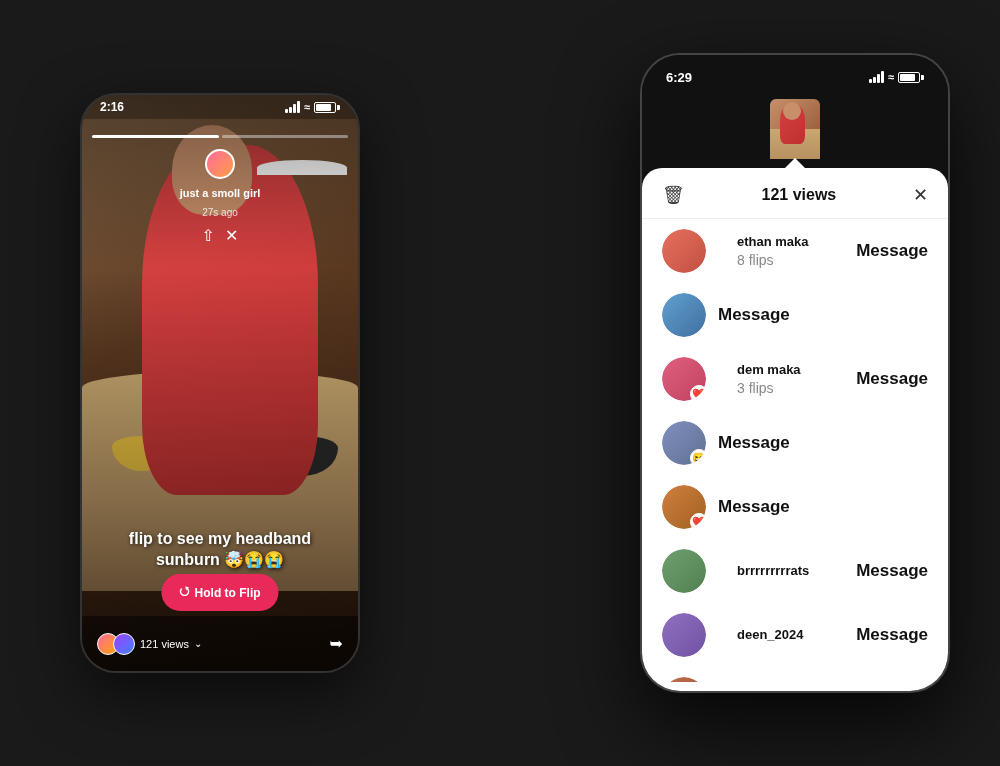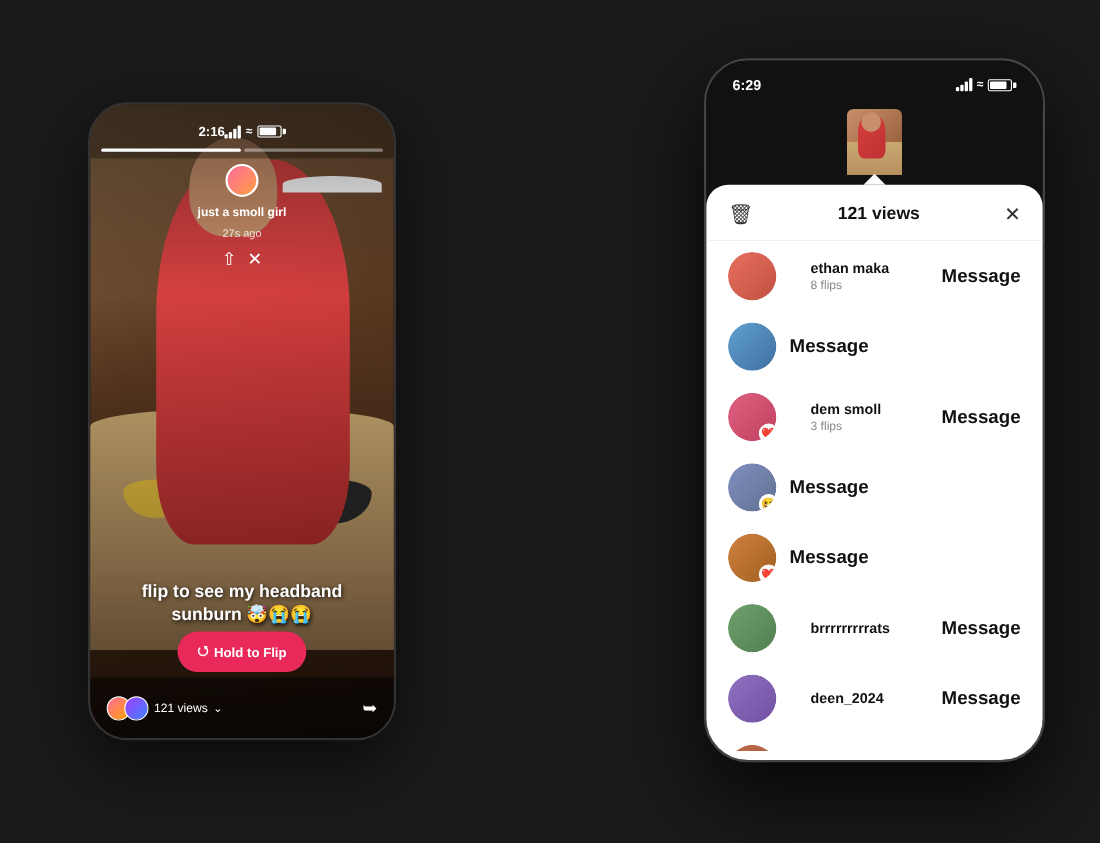--- a/index.html
+++ b/index.html
@@ -32,25 +32,25 @@
       box-shadow: 0 20px 60px rgba(0,0,0,0.6);
       overflow: hidden;
       border: 2px solid #333;
     }
 
     .phone-back-status {
       position: absolute;
       top: 0;
       left: 0;
       right: 0;
-      height: 49px;
+      height: 24px;
       background: rgba(0,0,0,0.3);
       display: flex;
       align-items: center;
-      justify-content: center;
+      justify-content: space-between;
       padding: 8px 18px;
       z-index: 10;
       color: white;
       font-size: 12px;
       font-weight: 600;
     }
 
     .status-icons {
       display: flex;
       gap: 4px;
@@ -422,21 +422,21 @@
     }
 
     .viewer-name {
       font-size: 13px;
       font-weight: 600;
       color: #111;
       line-height: 1.2;
     }
 
     .viewer-sub {
-      font-size: 11px;
+      font-size: 14px;
       color: #888;
       margin-top: 2px;
     }
 
     .viewer-sub.liked {
       color: #888;
     }
 
     .message-btn {
       font-size: 17px;
@@ -628,21 +628,21 @@
           </div>
           <span class="message-btn">Message</span>
         </div>
 
         <div class="viewer-row">
           <div class="viewer-avatar">
             <div class="viewer-avatar-img av3"></div>
             <div class="reaction-badge">❤️</div>
           </div>
           <div class="viewer-info">
-            <div class="viewer-name">dem smoll</div>
+            <div class="viewer-name">dem maka</div>
             <div class="viewer-sub">3 flips</div>
           </div>
           <span class="message-btn">Message</span>
         </div>
 
         <div class="viewer-row">
           <div class="viewer-avatar">
             <div class="viewer-avatar-img av4"></div>
             <div class="reaction-badge">😆</div>
           </div>

